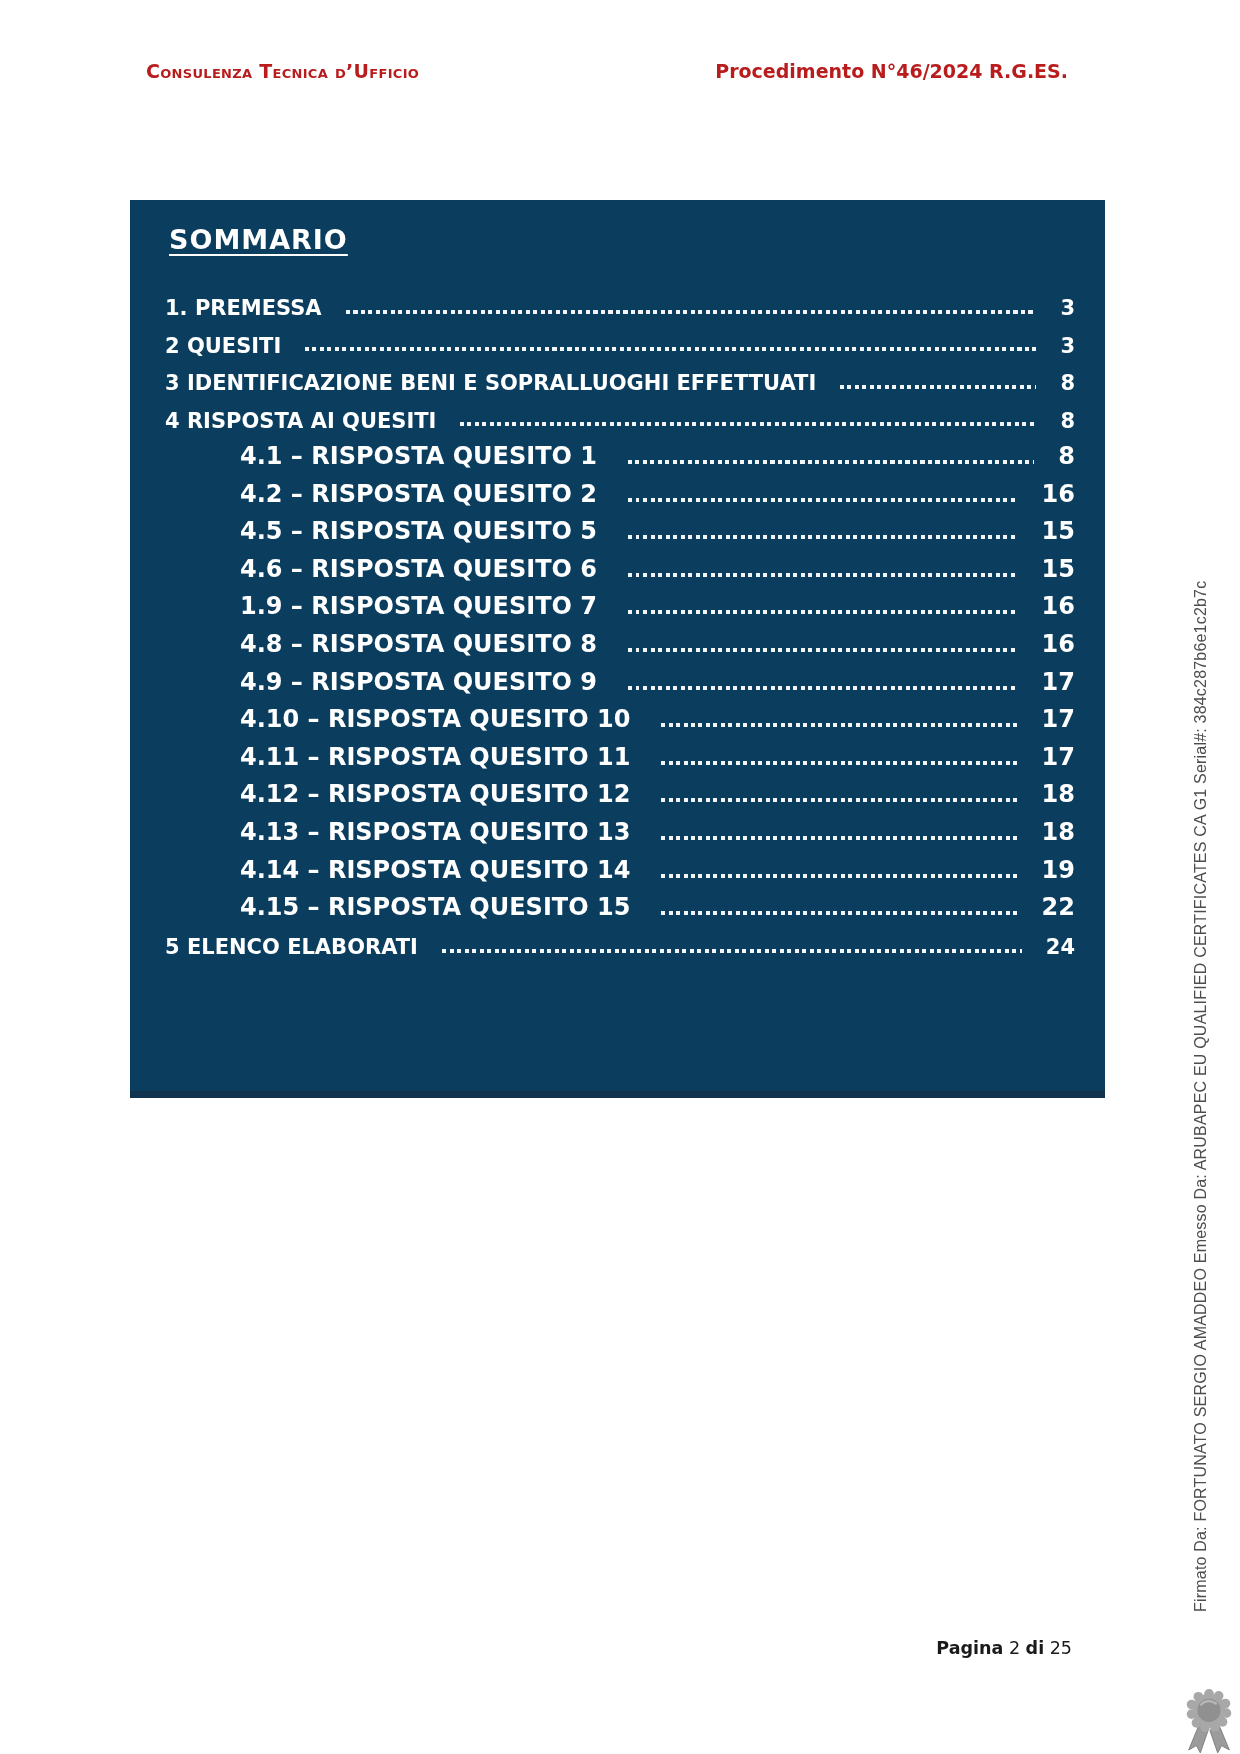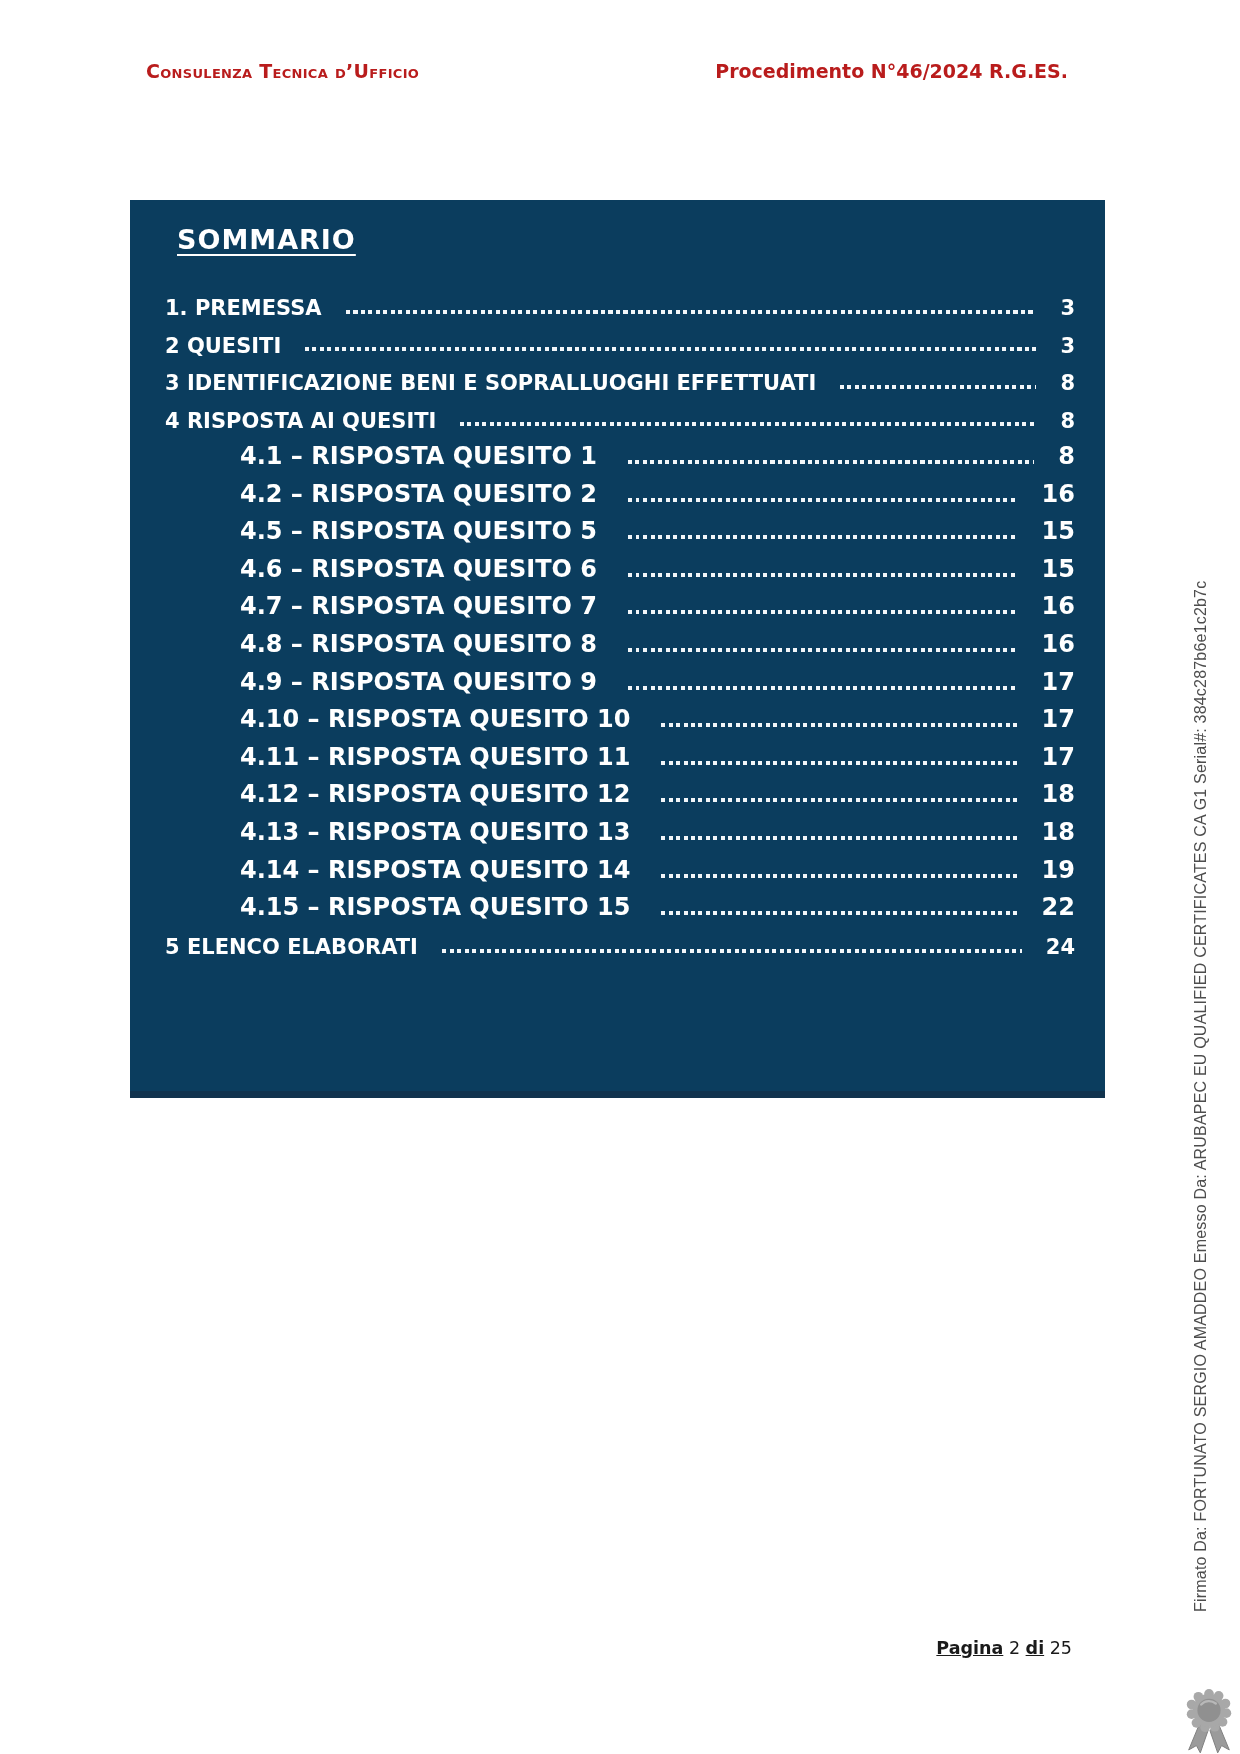--- a/index.html
+++ b/index.html
@@ -37,21 +37,21 @@
     position: absolute;
     left: 130px; top: 200px;
     width: 975px; height: 898px;
     box-sizing: border-box;
     background: #0b3d5e;
     border-bottom: 7px solid #11334e;
     padding: 24px 30px 0 35px;
     color: #ffffff;
   }
   .toc-title {
-    margin: 0 0 27px 12px;
+    margin: 0 0 27px 4px;
     font-size: 27px;
     font-weight: bold;
     letter-spacing: 1px;
     text-decoration: underline;
     text-decoration-thickness: 2px;
     text-underline-offset: 5px;
     display: inline-block;
   }
   .toc-list { width: 100%; }
   .toc-row {
@@ -93,21 +93,21 @@
   }
 
   
   .page-footer {
     position: absolute;
     top: 1638px;
     right: 168px;
     font-size: 17.5px;
     color: #1a1a1a;
   }
-  .page-footer .b { font-weight: bold; text-decoration: underline; }
+  .page-footer .b { font-weight: bold; }
 
   
   .ribbon-seal {
     position: absolute;
     right: 2px; bottom: 0px;
     width: 58px; height: 70px;
   }
 </style>
 </head>
 <body>
@@ -154,21 +154,21 @@
         <span class="toc-label">4.5 – RISPOSTA QUESITO 5</span>
         <span class="dot-leader"></span>
         <span class="toc-page">15</span>
       </div>
       <div class="toc-row sub">
         <span class="toc-label">4.6 – RISPOSTA QUESITO 6</span>
         <span class="dot-leader"></span>
         <span class="toc-page">15</span>
       </div>
       <div class="toc-row sub">
-        <span class="toc-label">4.7 – RISPOSTA QUESITO 7</span>
+        <span class="toc-label">1.9 – RISPOSTA QUESITO 7</span>
         <span class="dot-leader"></span>
         <span class="toc-page">16</span>
       </div>
       <div class="toc-row sub">
         <span class="toc-label">4.8 – RISPOSTA QUESITO 8</span>
         <span class="dot-leader"></span>
         <span class="toc-page">16</span>
       </div>
       <div class="toc-row sub">
         <span class="toc-label">4.9 – RISPOSTA QUESITO 9</span>

